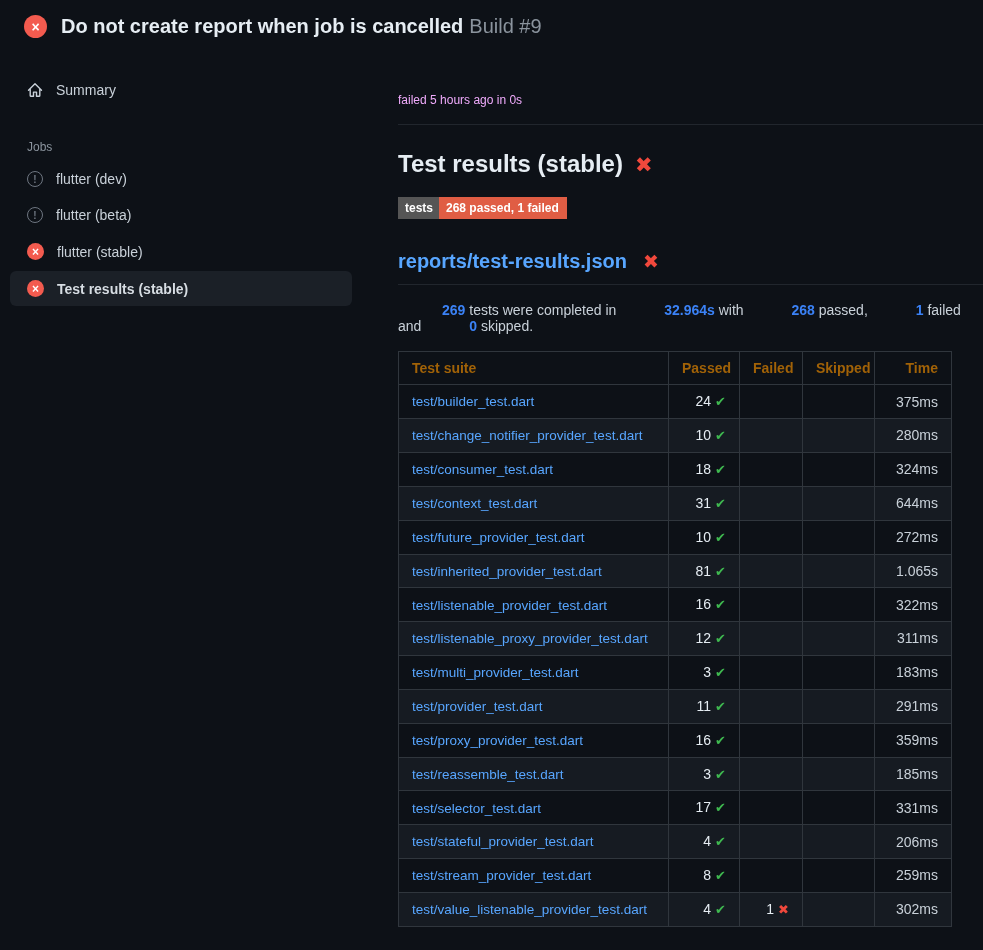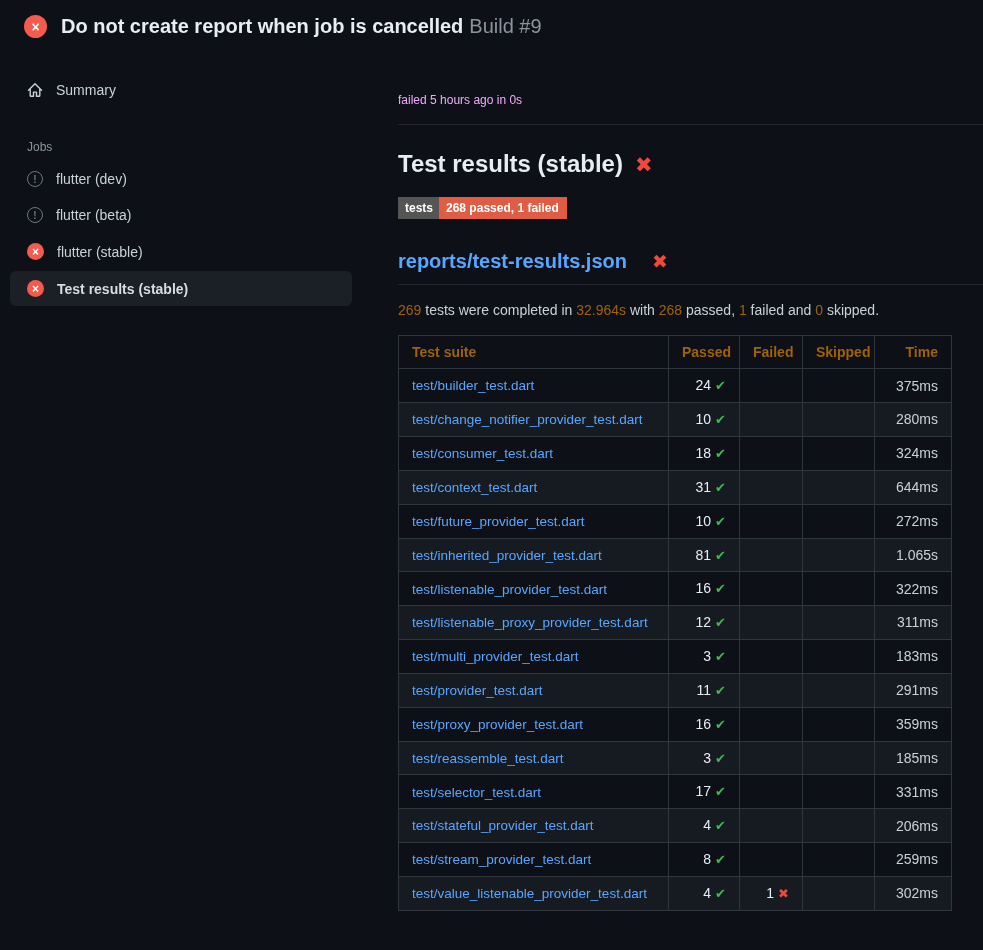--- a/index.html
+++ b/index.html
@@ -60,27 +60,27 @@
 
   .badge {
     margin-top: 19px; display: inline-flex; border-radius: 0; overflow: hidden;
     font-size: 12px; font-weight: 600; color: #ffffff; line-height: 1;
   }
   .badge .badge-label { padding: 5px 6px 5px 7px; }
   .badge .badge-value { padding: 5px 8px 5px 7px; text-align: center; }
 
   .report-heading {
     margin-top: 31px; padding-bottom: 11px; border-bottom: 1px solid #21262d;
-    display: flex; align-items: center; gap: 25px;
+    display: flex; align-items: center; gap: 16px;
   }
   .report-heading .title { font-size: 20px; font-weight: 700; color: #58a6ff; cursor: pointer; }
   .report-heading .fail-x { font-size: 19px; }
 
   .summary-line { margin-top: 17px; font-size: 14px; color: #c9d1d9; }
-  .summary-line strong { color: #a16207; font-weight: 400; }
+  .summary-line strong { color: #3b82f6; font-weight: 700; margin-left: 44px; }
 
   
   table.results {
     margin-top: 17px; border-collapse: collapse; table-layout: fixed; width: 553px;
   }
   .results th, .results td {
     border: 1px solid #30363d; padding: 6px 13px;
     font-size: 14px; line-height: 1.45; overflow: hidden;
   }
   .results th { font-weight: 700; color: #a16207; text-align: right; }

